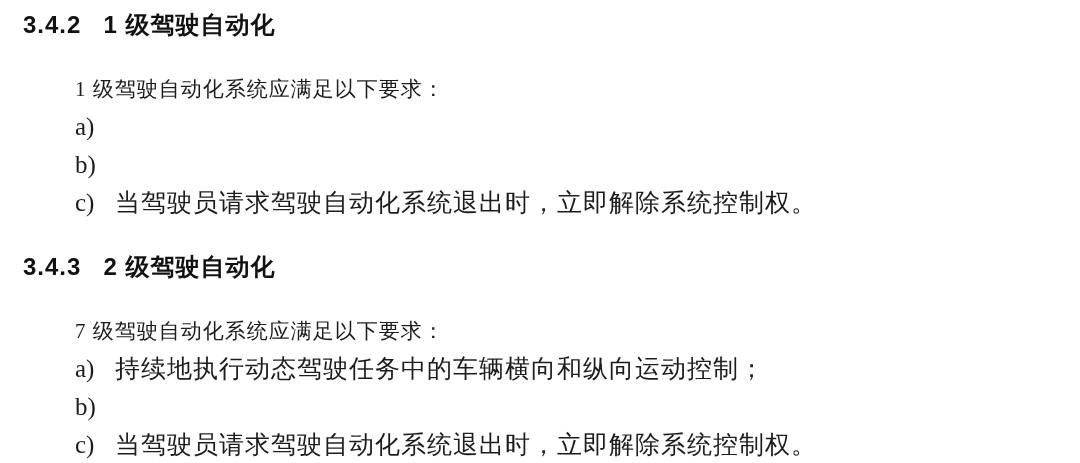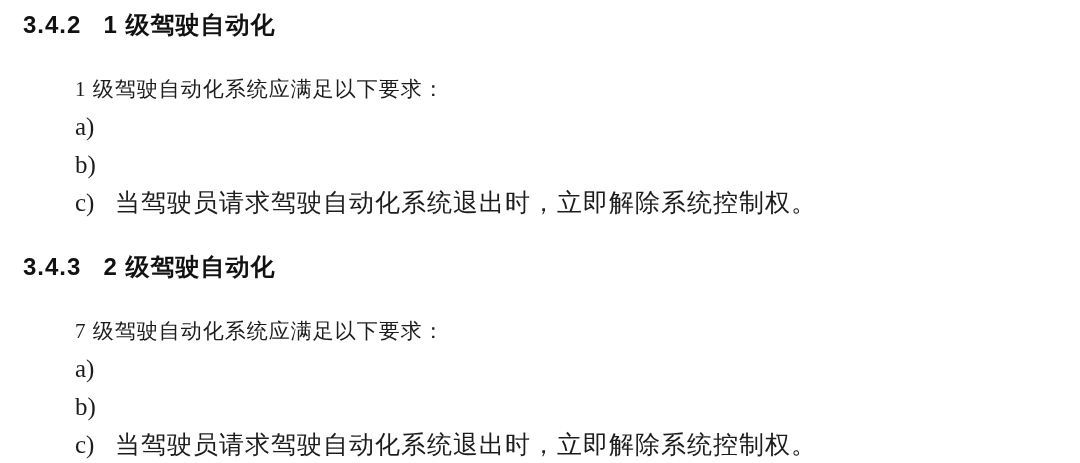--- a/index.html
+++ b/index.html
@@ -89,20 +89,21 @@
   </section>
 
   <section class="section-2">
     <h3 class="section-heading">
       <span class="section-number">3.4.3</span><span class="section-title">2 级驾驶自动化</span>
     </h3>
     <p class="section-intro">7 级驾驶自动化系统应满足以下要求：</p>
     <div class="req-list">
       <div class="req-item">
         <span class="req-label">a)</span>
+        <span class="req-text">持续地执行动态驾驶任务中的车辆横向和纵向运动控制；</span>
       </div>
       <div class="req-item">
         <span class="req-label">b)</span>
       </div>
       <div class="req-item">
         <span class="req-label">c)</span>
         <span class="req-text">当驾驶员请求驾驶自动化系统退出时，立即解除系统控制权。</span>
       </div>
     </div>
   </section>

